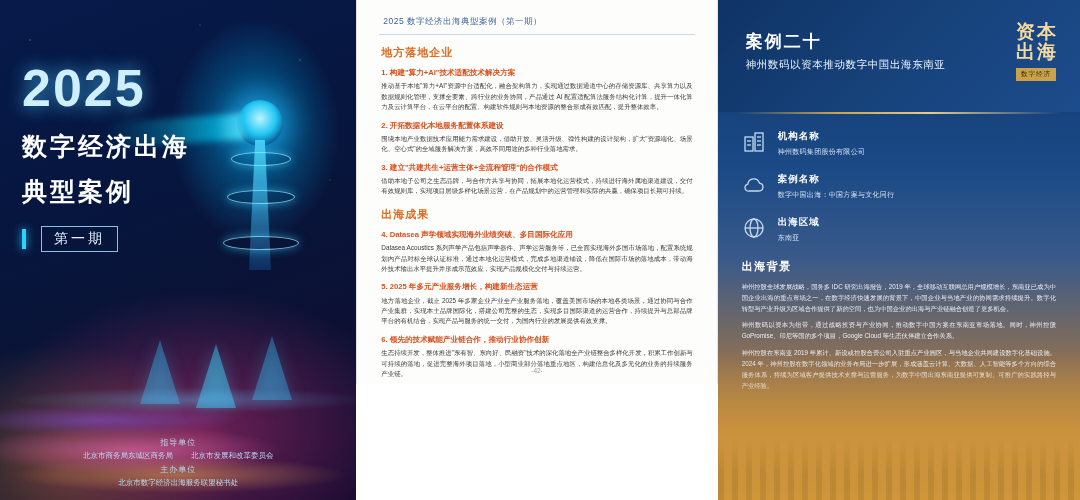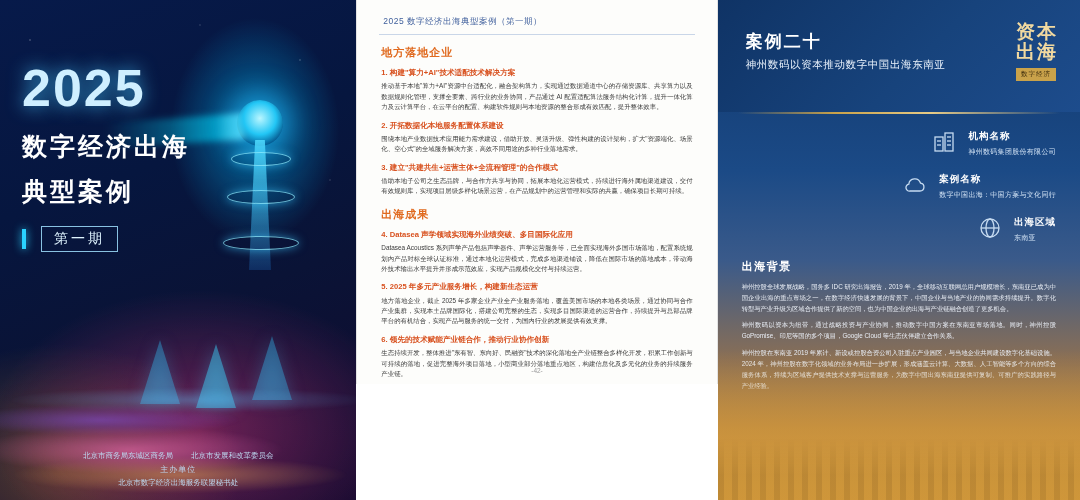--- a/index.html
+++ b/index.html
@@ -84,21 +84,21 @@
   .cp-top{position:relative;height:112px;background:linear-gradient(135deg,#0f3365 0%,#17437c 55%,#1d4c8c 100%);}
   .cp-top .ttl1{position:absolute;left:28px;top:30px;color:#fff;font-size:17px;font-weight:700;letter-spacing:2px;}
   .cp-top .ttl2{position:absolute;left:28px;top:58px;color:#e8f1fb;font-size:10.5px;letter-spacing:.6px;}
   .zbch{position:absolute;right:22px;top:22px;text-align:left;}
   .zbch .z1,.zbch .z2{color:#f1d9a0;font-size:19px;font-weight:700;letter-spacing:2px;line-height:1.05;}
   .zbch .stamp{display:inline-block;margin-top:4px;background:#c9a24a;color:#3a2a0c;
     font-size:6.5px;padding:2px 5px;letter-spacing:1px;}
   .gold-rule{height:2px;background:linear-gradient(90deg,rgba(201,162,74,0),#c9a24a 30%,#e7cb87 60%,rgba(201,162,74,0));margin:0 20px;}
 
   .cp-body{position:relative;padding:16px 24px 0;}
-  .info-row{display:flex;align-items:flex-start;gap:12px;margin-bottom:16px;justify-content:flex-end;}
+  .info-row{display:flex;align-items:flex-start;gap:12px;margin-bottom:16px;}
   .ico{width:24px;height:24px;flex:0 0 24px;opacity:.95;}
   .info-k{color:#ffffff;font-size:9.5px;font-weight:700;letter-spacing:1px;}
   .info-v{color:#cfe0f3;font-size:7px;margin-top:4px;letter-spacing:.3px;}
   .logo-box{position:absolute;right:20px;top:14px;width:86px;height:34px;background:#fff;border-radius:3px;
     display:flex;align-items:center;justify-content:center;gap:4px;box-shadow:0 1px 3px rgba(0,0,0,.25);}
   .logo-mark{width:22px;height:16px;border-radius:50% 50% 50% 50%/60% 60% 40% 40%;
     background:linear-gradient(135deg,#e2231a,#ff6a3d);transform:skewX(-12deg);}
   .logo-txt{display:flex;flex-direction:column;line-height:1.05;}
   .logo-cn{font-size:8px;color:#e2231a;font-weight:700;letter-spacing:.5px;}
   .logo-en{font-size:4.6px;color:#e2231a;letter-spacing:.2px;}
@@ -136,20 +136,21 @@
       <div class="yr">2025</div>
       <div class="t1">数字经济出海</div>
       <div class="t2">典型案例</div>
       <div class="issue">
         <span class="bar"></span>
         <span class="bx">第一期</span>
       </div>
     </div>
 
     <div class="cover-foot">
+      <div class="cf-l">指导单位</div>
       <div class="cf-row">
         <span>北京市商务局东城区商务局</span>
         <span>北京市发展和改革委员会</span>
       </div>
       <div class="cf-l">主办单位</div>
       <div class="cf-row">
         <span>北京市数字经济出海服务联盟秘书处</span>
       </div>
     </div>
   </section>

